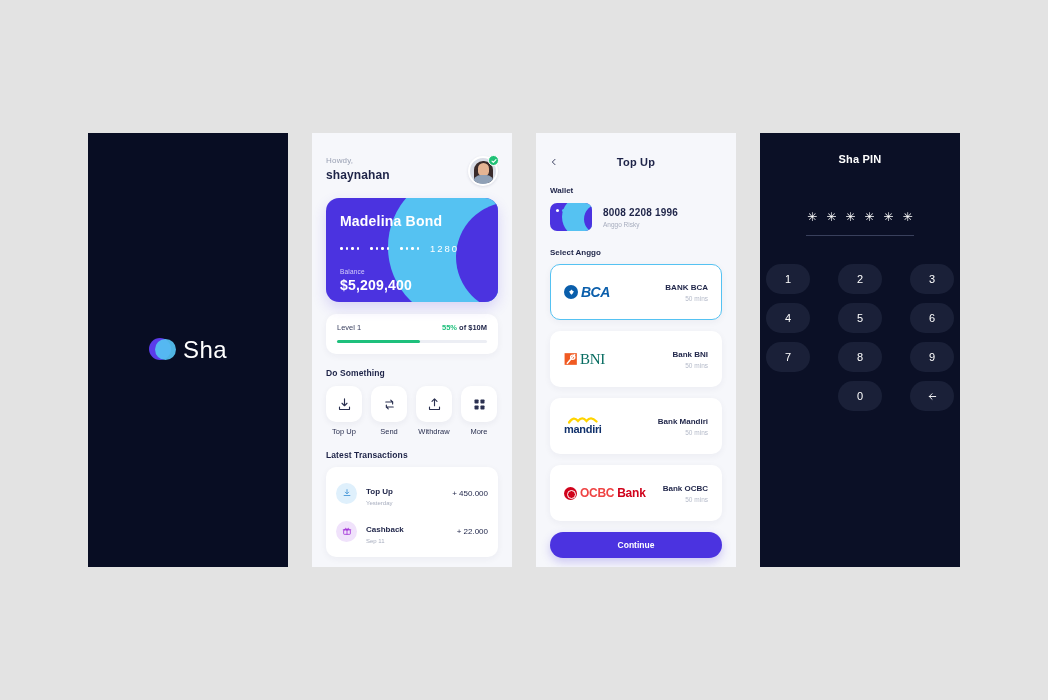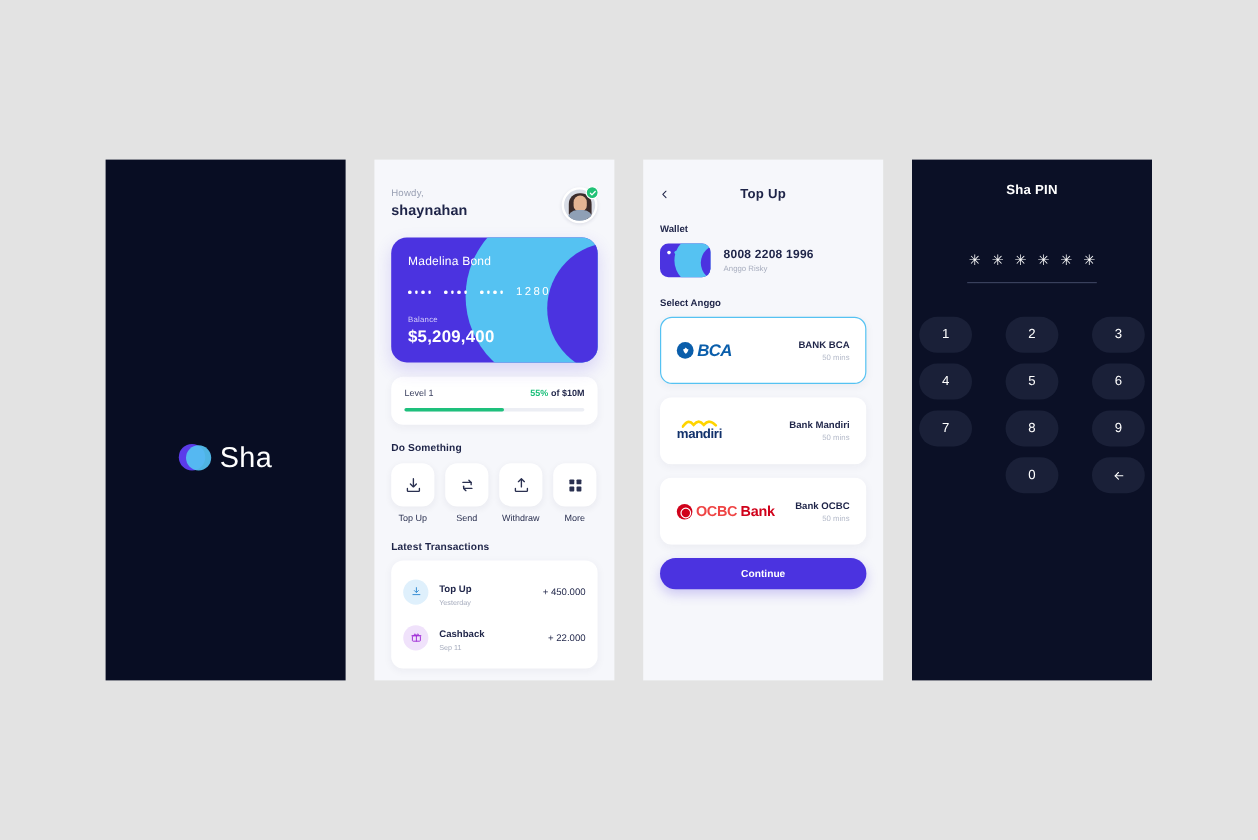--- a/index.html
+++ b/index.html
@@ -18,21 +18,21 @@
     overflow: hidden;
   }
   #phone-splash { left: 88px; background: #080d23; }
   #phone-home   { left: 312px; background: #f6f7fb; }
   #phone-topup  { left: 536px; background: #f6f7fb; }
   #phone-pin    { left: 760px; background: #0b1026; }
 
   
   .splash-wrap {
     width: 100%; height: 100%;
-    display: flex; justify-content: center; margin-top: 32px;
+    display: flex; justify-content: center;
   }
   .logo-row { display: flex; align-items: center; gap: 9px; }
   .logo-mark { position: relative; width: 25px; height: 25px; }
   .logo-c1 {
     position: absolute; left: 0; top: 0;
     width: 22px; height: 22px; border-radius: 50%;
     background: #5b3bea;
   }
   .logo-c2 {
     position: absolute; left: 6px; top: 1px;
@@ -85,21 +85,21 @@
     position: absolute; right: -40px; top: -26px;
     width: 150px; height: 150px; border-radius: 50%;
     background: #55c2f2;
   }
   .card-ring-in {
     position: absolute; right: -68px; top: 4px;
     width: 110px; height: 110px; border-radius: 50%;
     background: #4b33e0;
   }
   .card-inner { position: relative; padding: 15px 14px; height: 100%; }
-  .card-name { color: #fff; font-size: 10px; font-weight: normal; letter-spacing: .2px; }
+  .card-name { color: #fff; font-size: 14px; font-weight: bold; letter-spacing: .2px; }
   .card-num {
     display: flex; align-items: center; gap: 11px;
     margin-top: 14px; color: #fff;
   }
   .dots { display: flex; gap: 3px; }
   .dots i { width: 2.5px; height: 2.5px; border-radius: 50%; background: #fff; display: block; }
   .card-last { font-size: 9.5px; letter-spacing: 2px; font-weight: 500; }
   .card-bal-l { color: #d7d0fb; font-size: 6.5px; margin-top: 14px; letter-spacing: .2px; }
   .card-bal { color: #fff; font-size: 14px; font-weight: bold; margin-top: 2px; letter-spacing: .2px; }
 
@@ -447,20 +447,36 @@
               </svg>
           </span>
           <span class="bca-word">BCA</span>
         </span>
         <span class="bank-right">
           <span class="bank-name" style="display:block">BANK BCA</span>
           <span class="bank-time" style="display:block">50 mins</span>
         </span>
       </div>
 
+      <div class="bank">
+        <span class="logo-bni">
+          <span class="bni-mark">
+            <svg viewBox="0 0 24 24" width="14" height="14">
+              <rect x="1" y="2" width="21" height="20" fill="#f05a22"></rect>
+              <path d="M5 20 L19 4" stroke="#fff" stroke-width="2.6"></path>
+              <circle cx="15" cy="9" r="3.6" fill="none" stroke="#fff" stroke-width="2.4"></circle>
+            </svg>
+          </span>
+          <span class="bni-word">BNI</span>
+        </span>
+        <span class="bank-right">
+          <span class="bank-name" style="display:block">Bank BNI</span>
+          <span class="bank-time" style="display:block">50 mins</span>
+        </span>
+      </div>
 
       <div class="bank">
         <span class="logo-mandiri">
           <svg class="mandiri-wave" viewBox="0 0 60 14">
             <path d="M2 11 C9 1 14 1 20 8 C26 1 31 1 37 8 C43 1 49 1 57 9" stroke="#ffd400" stroke-width="4.5" fill="none" stroke-linecap="round"></path>
           </svg>
           <span class="mandiri-word">mandiri</span>
         </span>
         <span class="bank-right">
           <span class="bank-name" style="display:block">Bank Mandiri</span>

